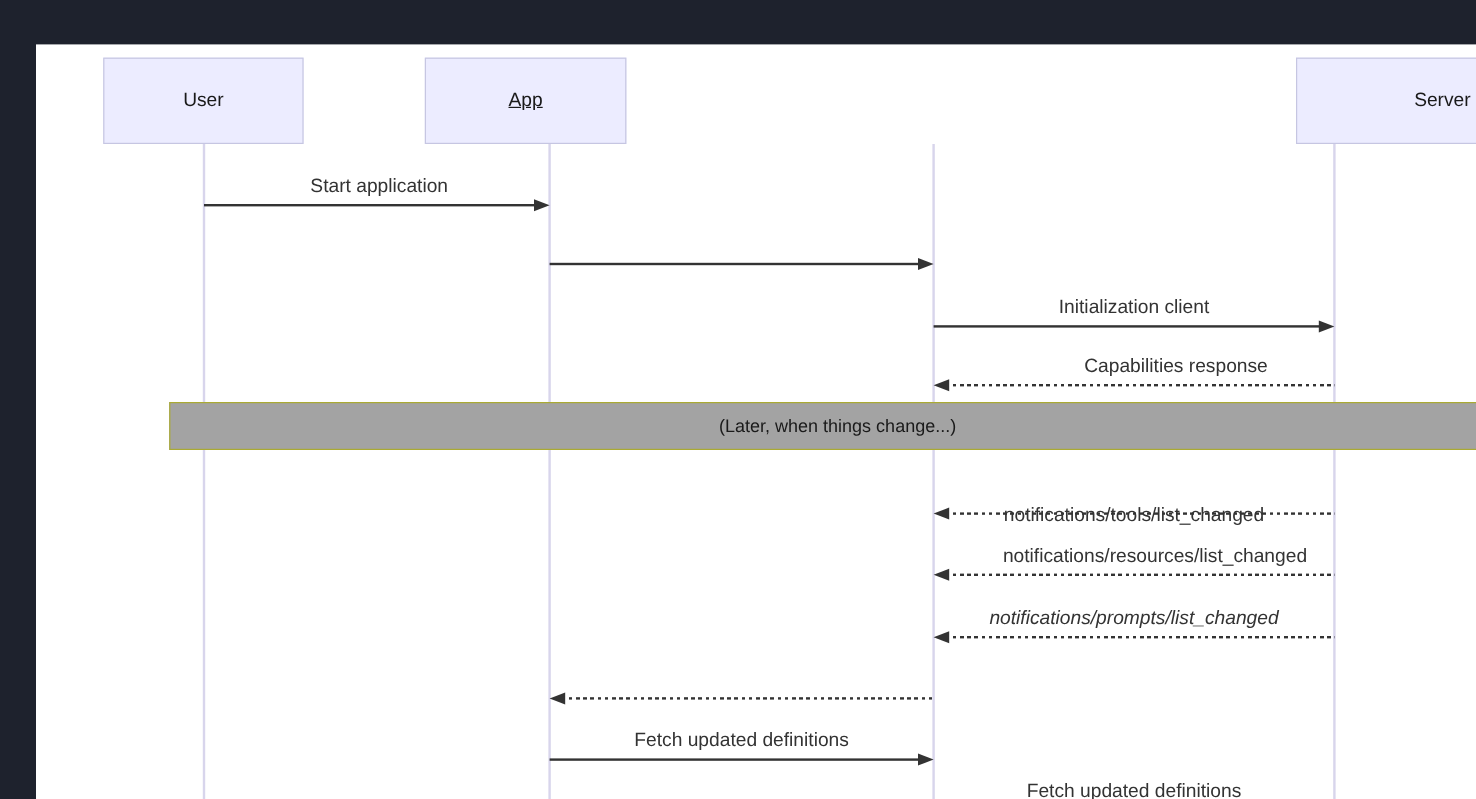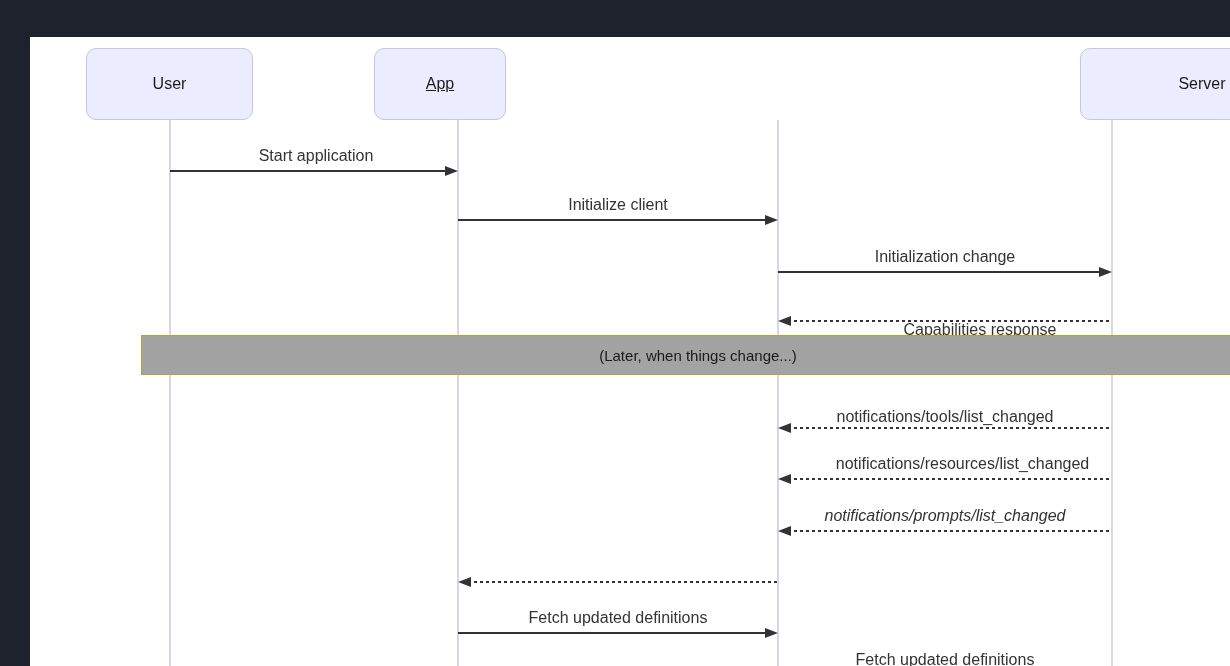--- a/index.html
+++ b/index.html
@@ -12,21 +12,21 @@
     position: absolute; left: 30px; top: 37px;
     width: 1200px; height: 629px;
     background: #ffffff; overflow: hidden;
   }
   .lifeline {
     position: absolute; width: 2px; top: 83px; bottom: 0;
     background: #d8d5ec;
   }
   .actor-box {
     position: absolute; top: 11px; height: 72px;
-    background: #ececff; border: 1px solid #c6c6e2; border-radius: 10px;
+    background: #ececff; border: 1px solid #c6c6e2; border-radius: 0;
     display: flex; align-items: center; justify-content: center;
     font-size: 16px; color: #1a1a1a;
   }
   .msg-label {
     position: absolute; height: 24px; line-height: 24px;
     text-align: center; font-size: 16px; color: #333333;
     white-space: nowrap;
   }
   .line-solid {
     position: absolute; height: 2px; background: #333333;
@@ -59,37 +59,36 @@
 
   <div class="lifeline" style="left:139px;"></div>
   <div class="lifeline" style="left:427px;"></div>
   <div class="lifeline" style="left:747px;"></div>
   <div class="lifeline" style="left:1081px;"></div>
 
   <div class="msg-label" style="left:140px; top:107px; width:292px;">Start application</div>
   <div class="line-solid" style="left:140px; top:133px; width:278px;"></div>
   <div class="arr-r" style="left:415px; top:129px;"></div>
 
-  <div class="msg-label" style="left:428px; top:156px; width:320px;">Initialize client</div>
   <div class="line-solid" style="left:428px; top:182px; width:310px;"></div>
   <div class="arr-r" style="left:735px; top:178px;"></div>
 
-  <div class="msg-label" style="left:748px; top:208px; width:334px;">Initialization change</div>
+  <div class="msg-label" style="left:748px; top:208px; width:334px;">Initialization client</div>
   <div class="line-solid" style="left:748px; top:234px; width:324px;"></div>
   <div class="arr-r" style="left:1069px; top:230px;"></div>
 
-  <div class="msg-label" style="left:748px; top:257px; width:404px;margin-top:24px;">Capabilities response</div>
+  <div class="msg-label" style="left:748px; top:257px; width:404px;">Capabilities response</div>
   <div class="line-dashed" style="left:758px; top:283px; width:324px;"></div>
   <div class="arr-l" style="left:748px; top:279px;"></div>
 
   <div class="note">
     <span>(Later, when things change...)</span>
   </div>
 
-  <div class="msg-label" style="left:748px; top:368px; width:334px;">notifications/tools/list_changed</div>
+  <div class="msg-label" style="left:748px; top:381px; width:334px;">notifications/tools/list_changed</div>
   <div class="line-dashed" style="left:758px; top:390px; width:324px;"></div>
   <div class="arr-l" style="left:748px; top:386px;"></div>
 
   <div class="msg-label" style="left:748px; top:415px; width:369px;">notifications/resources/list_changed</div>
   <div class="line-dashed" style="left:758px; top:441px; width:324px;"></div>
   <div class="arr-l" style="left:748px; top:437px;"></div>
 
   <div class="msg-label" style="left:748px; top:467px; width:334px;font-style:italic;">notifications/prompts/list_changed</div>
   <div class="line-dashed" style="left:758px; top:493px; width:324px;"></div>
   <div class="arr-l" style="left:748px; top:489px;"></div>
@@ -99,19 +98,19 @@
 
   <div class="msg-label" style="left:428px; top:569px; width:320px;">Fetch updated definitions</div>
   <div class="line-solid" style="left:428px; top:595px; width:310px;"></div>
   <div class="arr-r" style="left:735px; top:591px;"></div>
 
   <div class="msg-label" style="left:748px; top:611px; width:334px;">Fetch updated definitions</div>
 
 <div class="actor-box" style="left: 56px; width: 167px;">
       <span>User</span>
     </div>
-    <div class="actor-box" style="left: 344px; width: 132px; text-decoration: underline;">
+    <div class="actor-box" style="left: 324px; width: 168px; text-decoration: underline;">
       <span>App</span>
     </div>
     <div class="actor-box" style="left: 1050px; width: 197px; padding-left: 47px;">
       <span>Server</span>
     </div>
   </div>
 
 </body></html>

